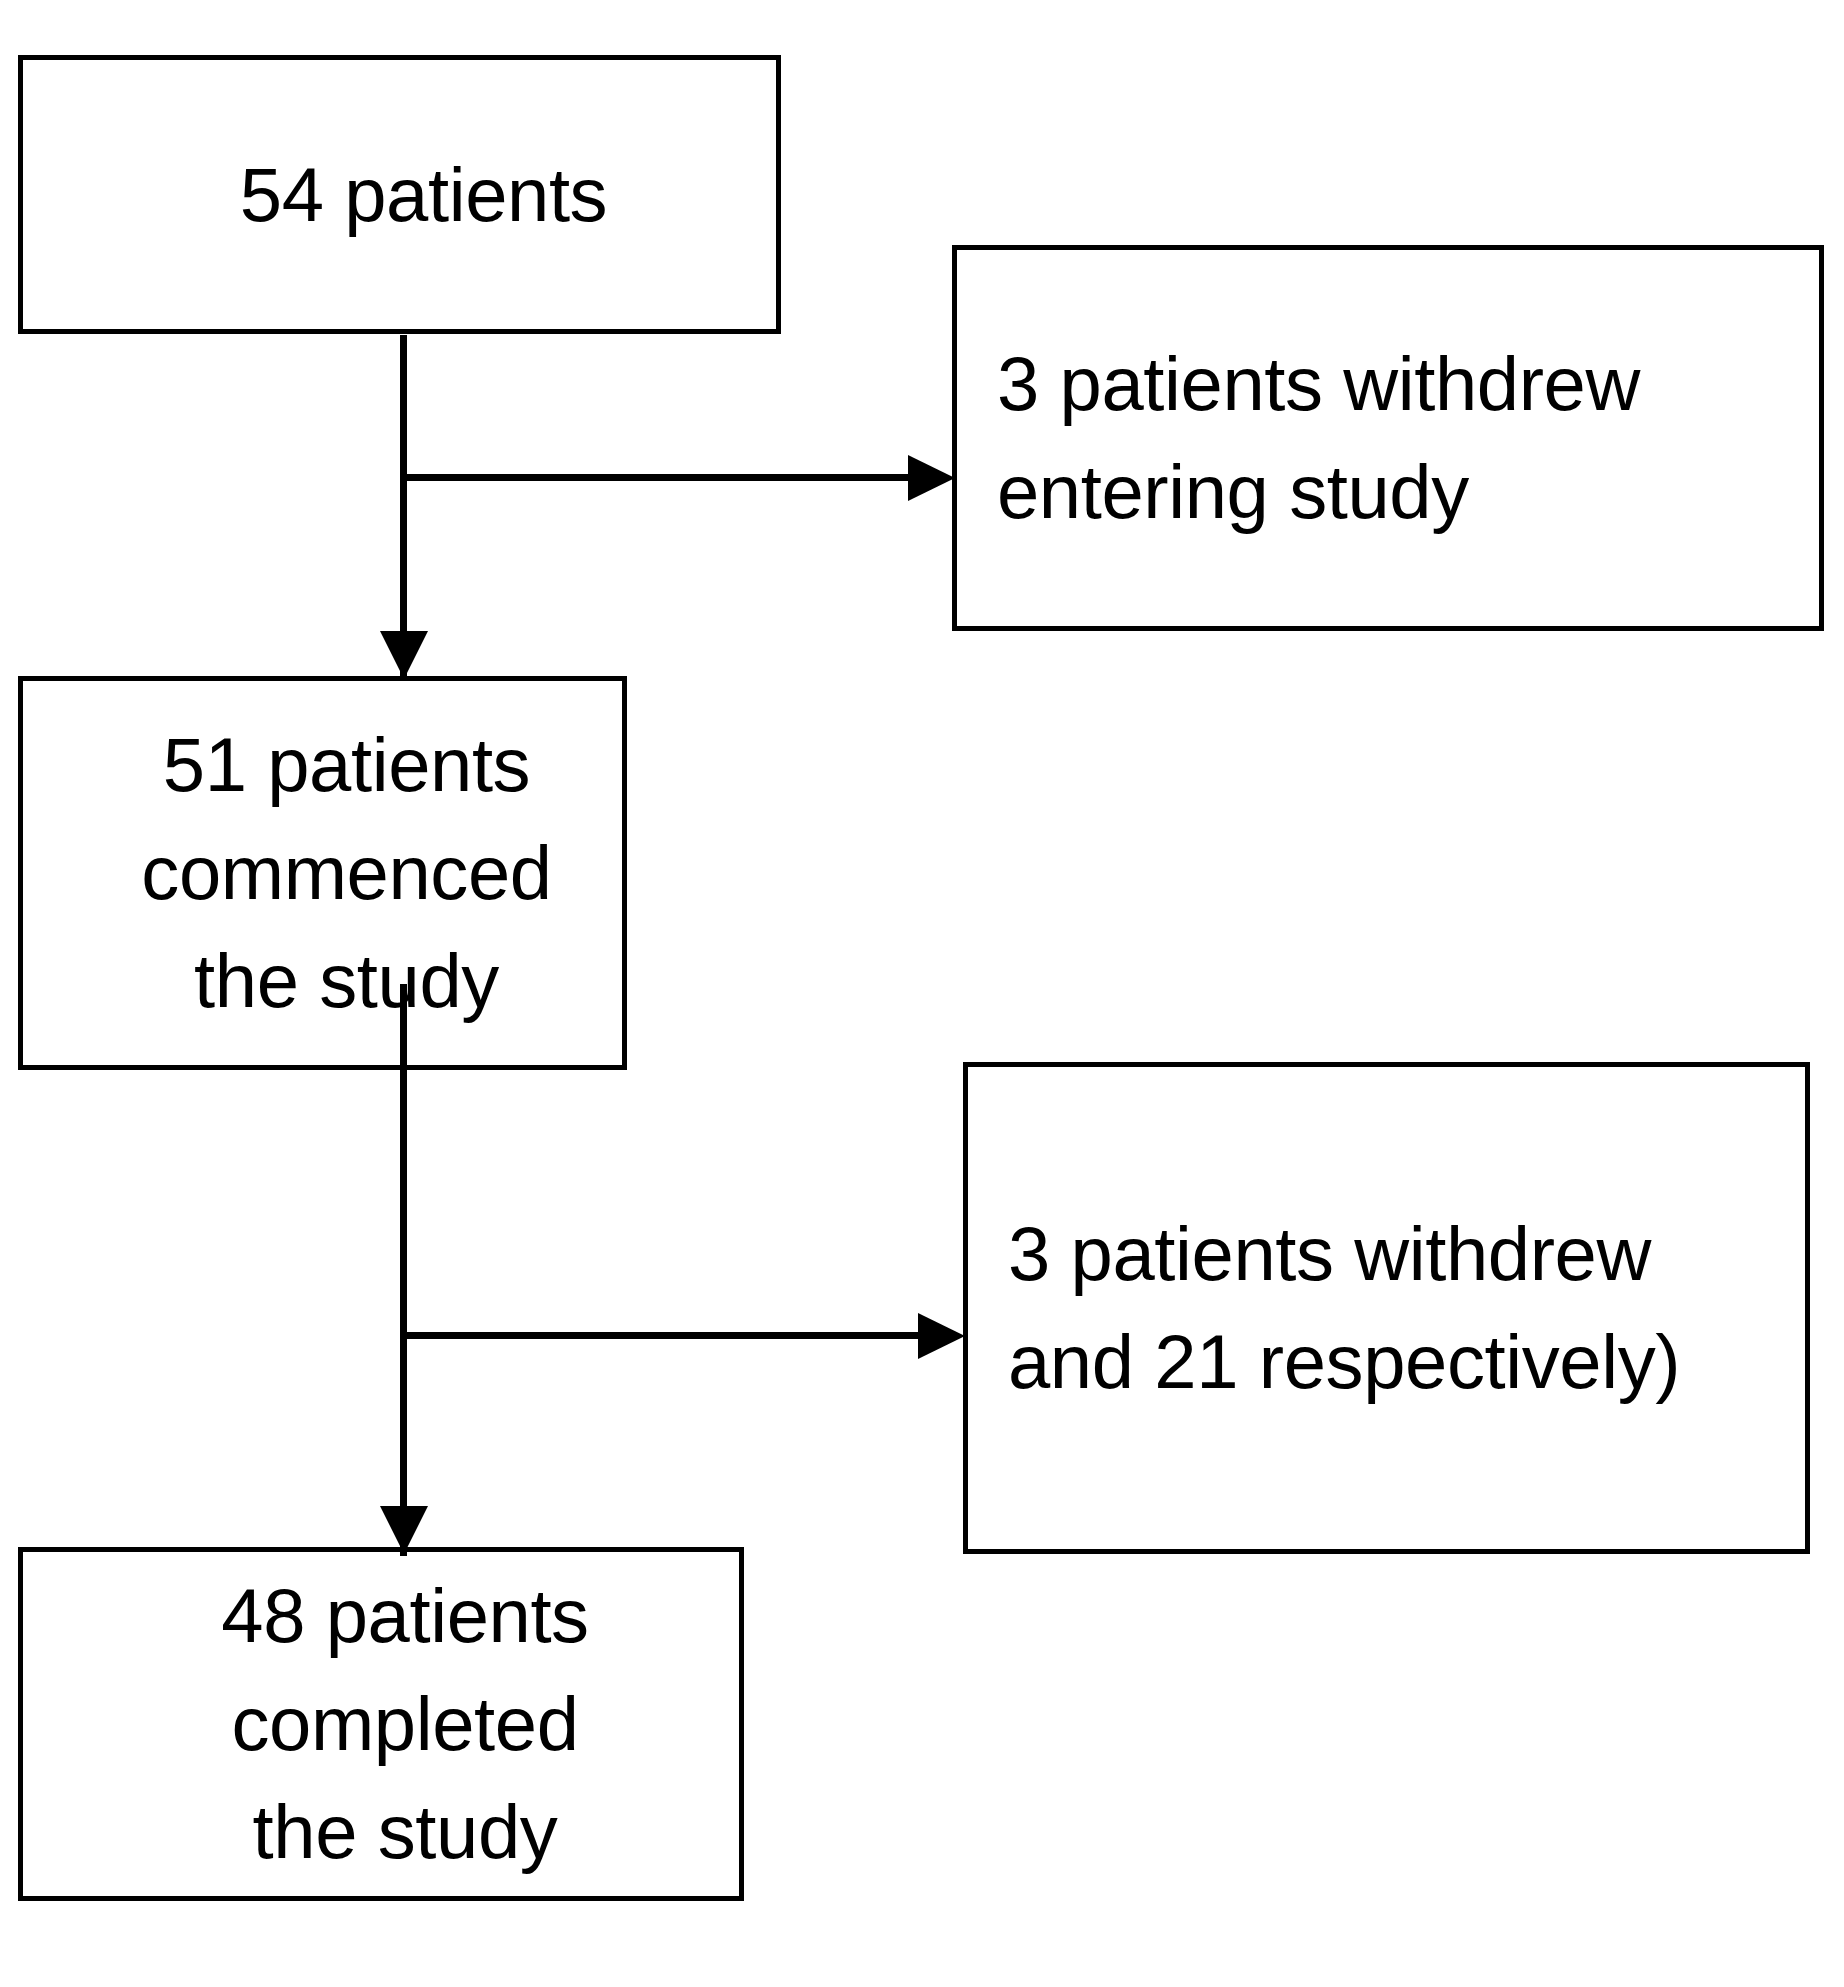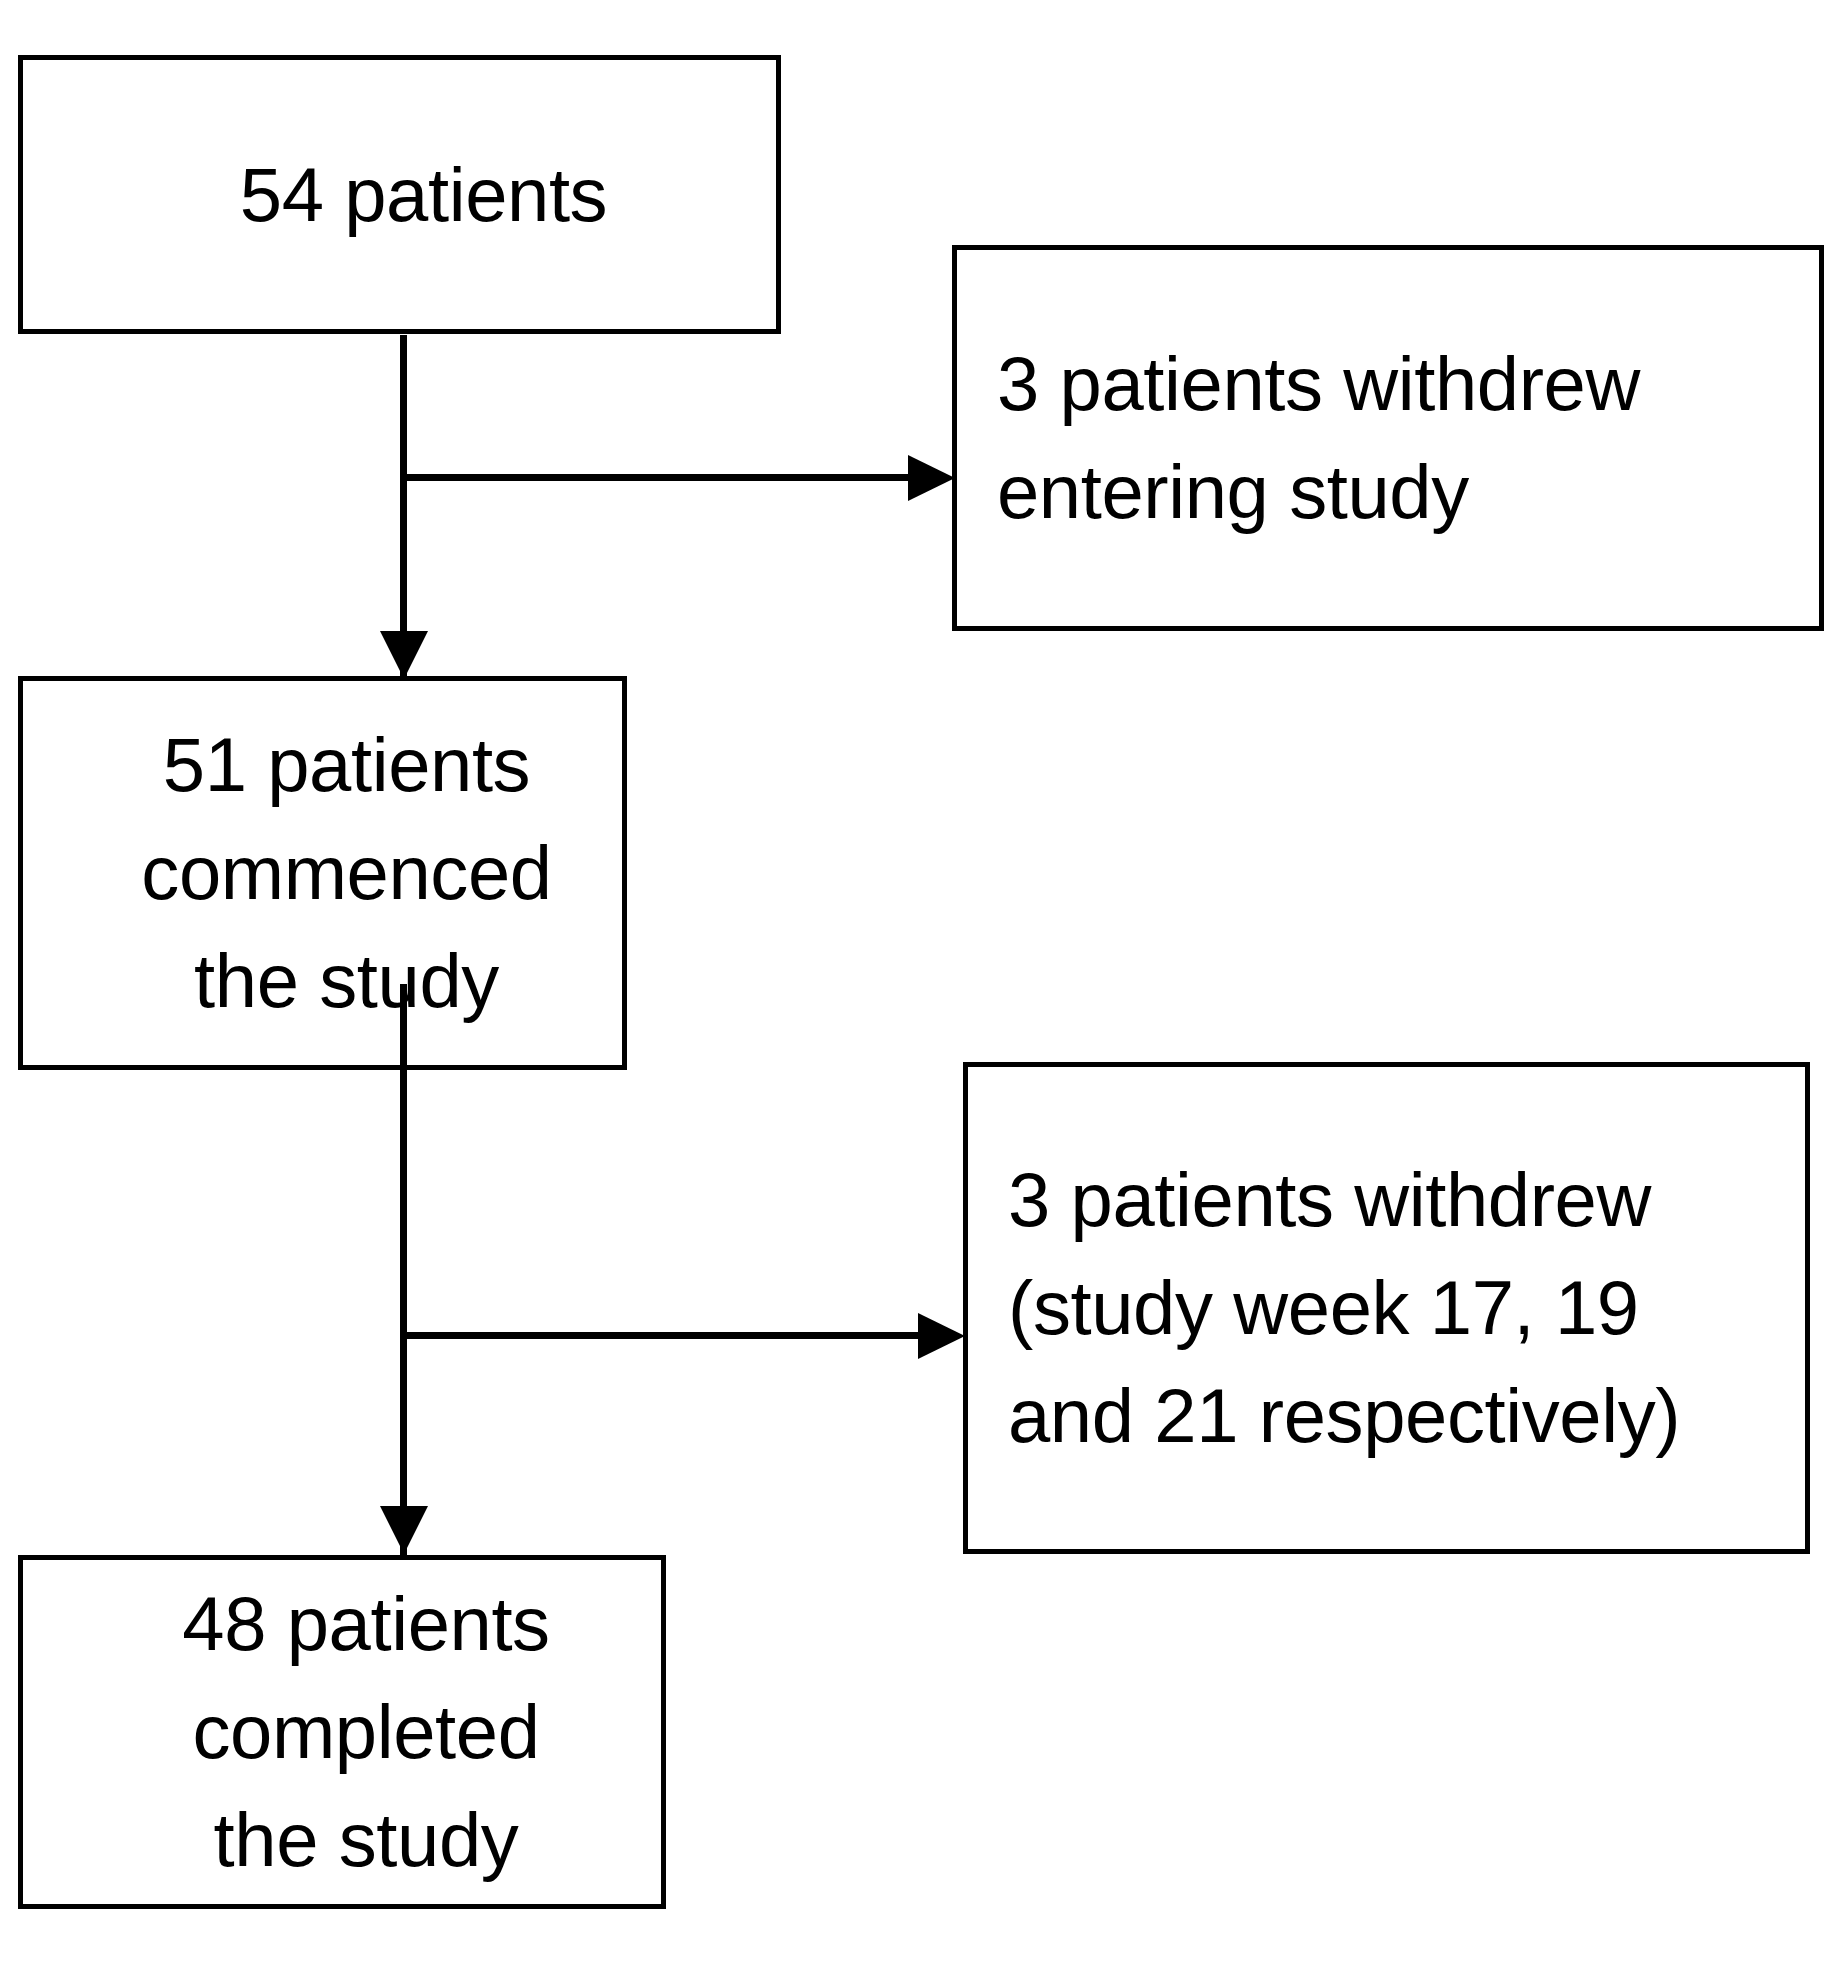--- a/index.html
+++ b/index.html
@@ -40,21 +40,21 @@
   }
   
   .node.left-col { align-items: center; padding-left: 48px; }
   .node.right-col { align-items: flex-start; padding-left: 40px; text-align: left; }
 
   
   #box-recruited   { left: 18px;   top: 55px;   width: 763px;  height: 279px; }
   #box-withdrew-1  { left: 952px; top: 245px;  width: 872px; height: 386px; }
   #box-commenced   { left: 18px;   top: 676px;  width: 609px;  height: 394px; }
   #box-withdrew-2  { left: 963px; top: 1062px; width: 847px; height: 492px; }
-  #box-completed   { left: 18px;   top: 1547px; width: 648px;  height: 354px; margin-top: 8px; }
+  #box-completed   { left: 18px;   top: 1547px; width: 726px;  height: 354px; }
 
   
   .conn {
     position: absolute;
     background: #000000;
     z-index: 1;
   }
   .vline { width: 7.4px; }
   .hline { height: 7.4px; }
 
@@ -104,21 +104,20 @@
   </div>
 
   <div class="node left-col" id="box-commenced">
     <span class="line">51 patients</span>
     <span class="line">commenced</span>
     <span class="line">the study</span>
   </div>
 
   <div class="node right-col" id="box-withdrew-2">
     <span class="line">3 patients withdrew</span>
-    <span class="line">(study week 17, 19</span>
     <span class="line">and 21 respectively)</span>
   </div>
 
   <div class="node left-col" id="box-completed">
     <span class="line">48 patients</span>
     <span class="line">completed</span>
     <span class="line">the study</span>
   </div>
 
   <div class="conn vline" id="trunk-1"></div>

